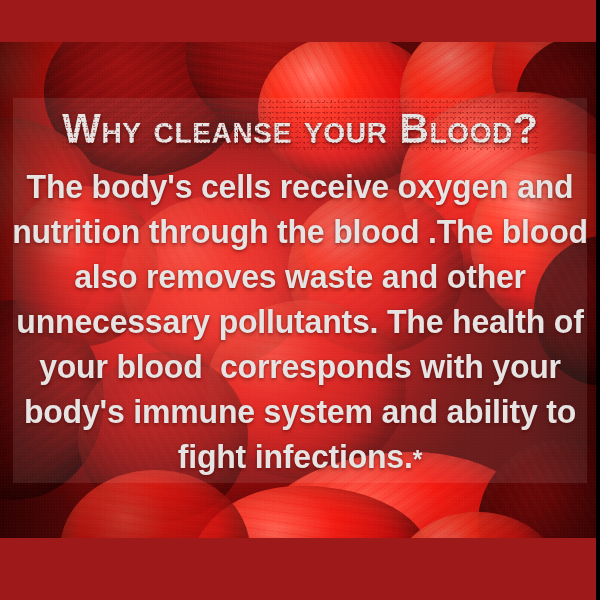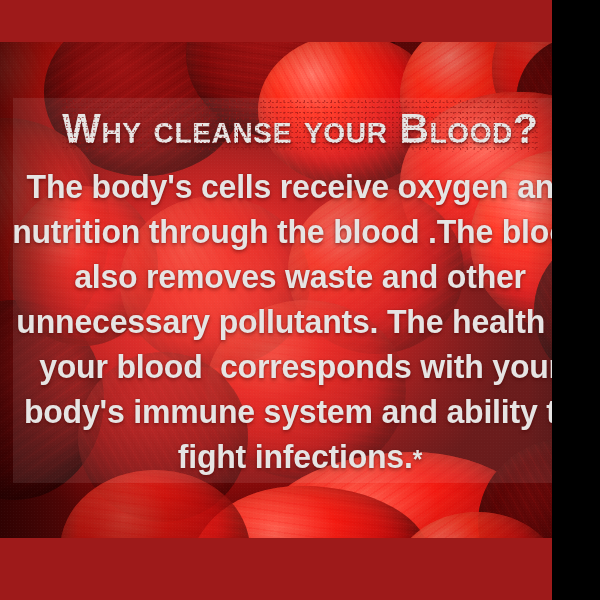--- a/index.html
+++ b/index.html
@@ -1,20 +1,20 @@
 <!DOCTYPE html>
 <html><head>
 <meta charset="utf-8">
 <style>
   html,body{margin:0;padding:0;background:#000;}
   body{width:600px;height:600px;overflow:hidden;font-family:"Liberation Sans",sans-serif;}
 
   #poster{
     position:relative;
-    width:552px;height:600px;
+    width:596px;height:600px;
     overflow:hidden;
     background:#701a75;
   }
 
   
   .bg-layer{position:absolute;left:0;top:0;width:600px;height:600px;}
 
   .bg-base{
     background:
       radial-gradient(ellipse 300px 240px at 225px 300px, #e81414 0%, #c40e0e 38%, #8e0a0a 68%, #5d0707 100%),

